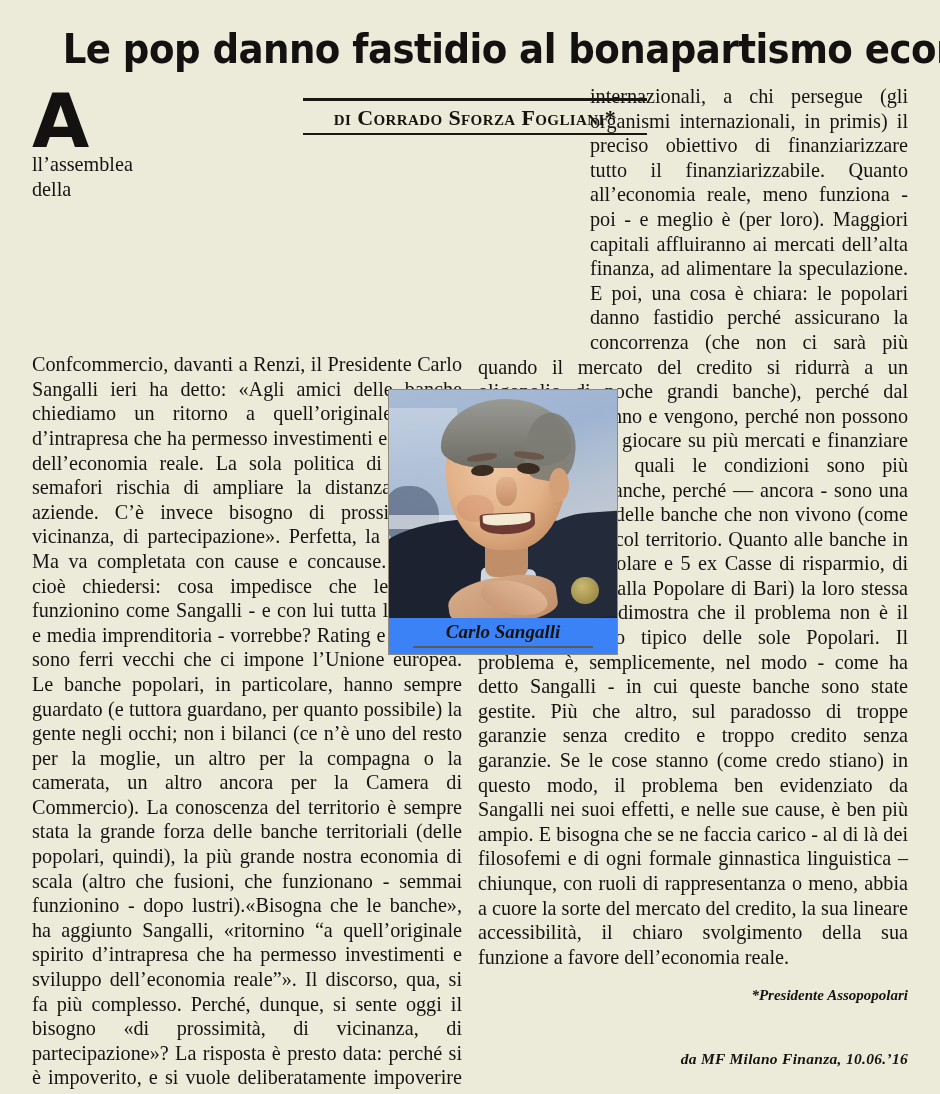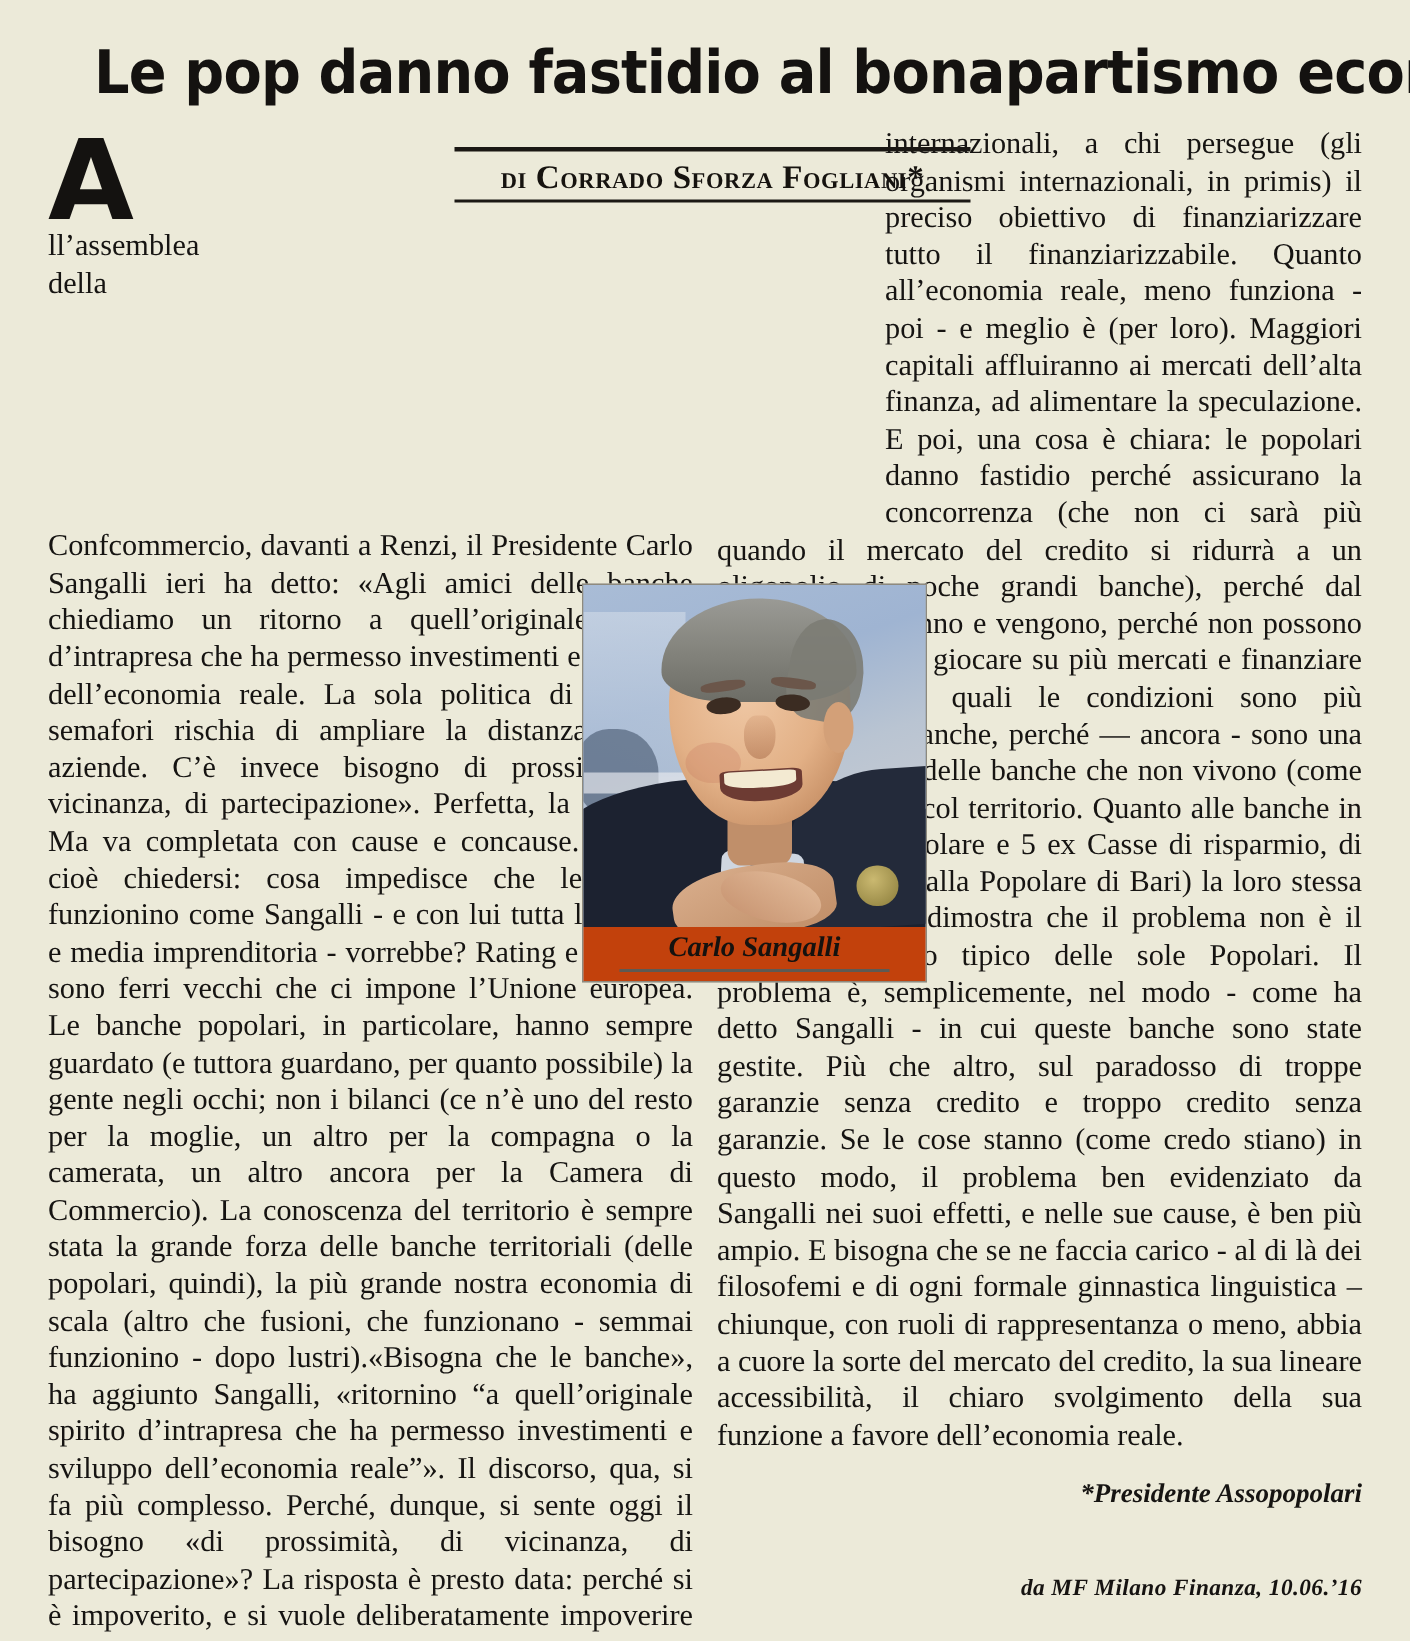--- a/index.html
+++ b/index.html
@@ -232,21 +232,21 @@
   .photo .cheek{
     position:absolute;left:30%;top:46%;width:16%;height:12%;
     background:rgba(196,120,92,.28);border-radius:50%;
   }
   .photo .badge{
     position:absolute;right:8%;bottom:6%;width:12%;height:12%;
     background:radial-gradient(circle at 40% 35%,#e8d27a,#9c8a3a);
     border-radius:50%;opacity:.85;
   }
   .caption-band{
-    background:#c2410c;
+    background:#3b82f6;
     padding:3px 0 6px 0;
   }
   .caption-text{
     font-family:"Liberation Serif", serif;
     font-style:italic;
     font-weight:bold;
     font-size:19px;
     line-height:22px;
     text-align:center;
     color:#15120f;
@@ -255,21 +255,21 @@
     height:2px;background:#5d5a54;
     margin:3px 24px 0 24px;
   }
 
   
   .signoff{
     margin-top:14px;
     text-align:right;
     font-style:italic;
     font-weight:bold;
-    font-size:18px;
+    font-size:15px;
     line-height:24px;
   }
   .source{
     position:absolute;
     right:32px;
     bottom:26px;
     font-family:"Liberation Serif", serif;
     font-style:italic;
     font-weight:bold;
     font-size:15.5px;

